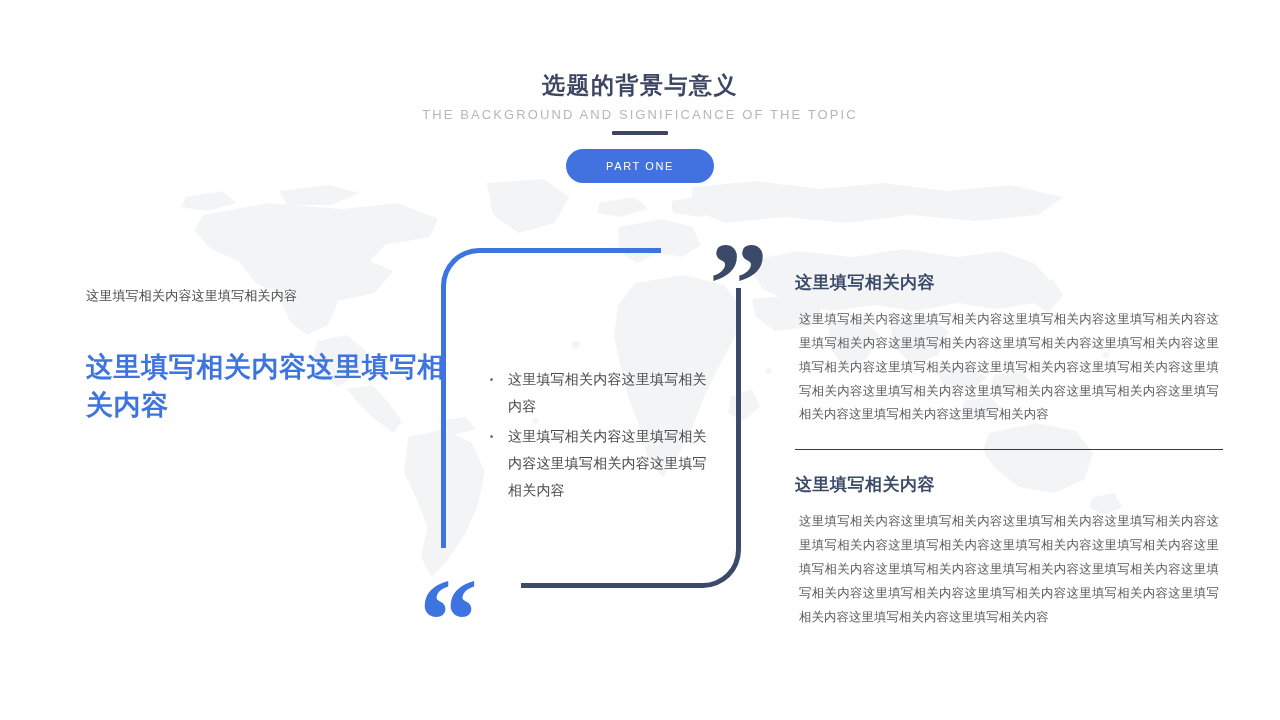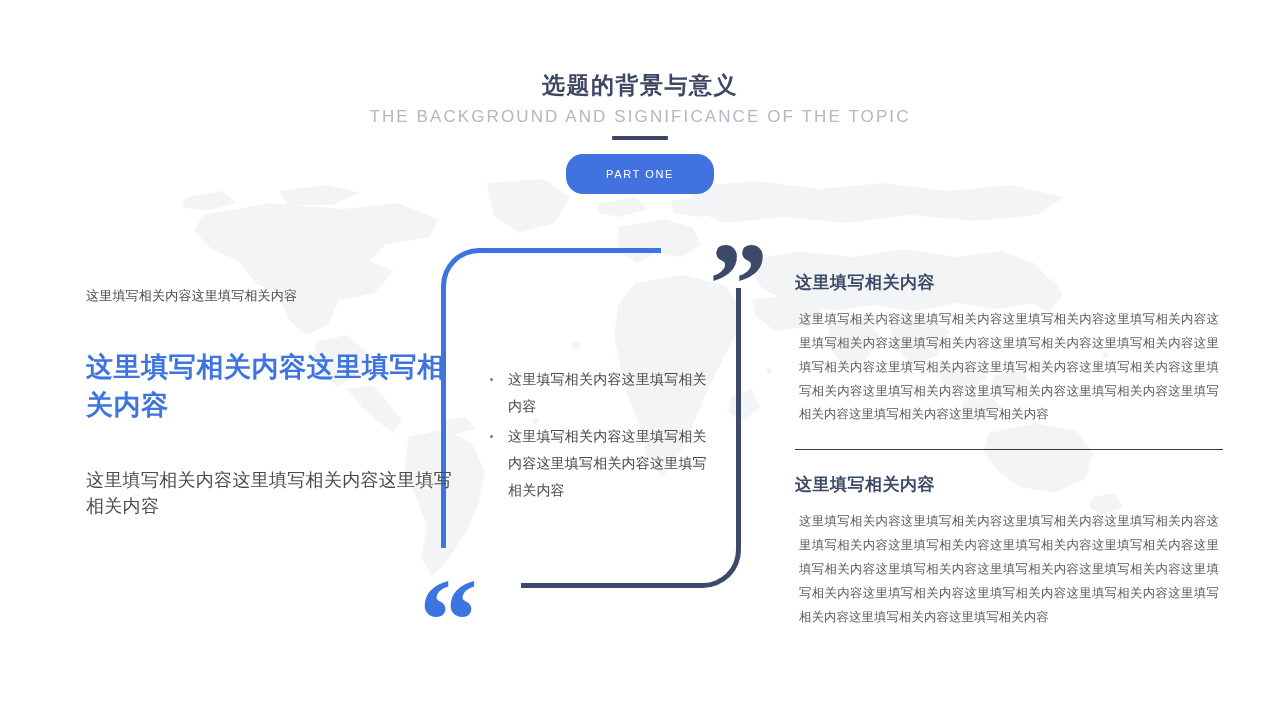--- a/index.html
+++ b/index.html
@@ -40,38 +40,38 @@
   .slide-title {
     font-size: 23px;
     font-weight: bold;
     color: #3d4663;
     letter-spacing: 1.5px;
     line-height: 1.2;
     margin: 0;
   }
   .slide-subtitle {
     margin: 7px 0 0 0;
-    font-size: 17px;
+    font-size: 13px;
     color: #b4b6c4;
     letter-spacing: 2.1px;
     font-weight: normal;
     line-height: 1.2;
   }
   .title-rule {
     width: 56px;
     height: 4px;
     background: #3d4663;
     margin: 9px auto 0 auto;
     border-radius: 1px;
   }
   .part-pill {
     display: block;
     margin: 14px auto 0 auto;
     width: 148px;
-    height: 40px;
+    height: 34px;
     line-height: 34px;
     border-radius: 17px;
     background: #4272e0;
     color: #ffffff;
     font-size: 11px;
     letter-spacing: 1.6px;
     text-align: center;
     border: none;
     cursor: pointer;
     padding: 0;
@@ -276,21 +276,20 @@
   <div class="header">
     <h1 class="slide-title">选题的背景与意义</h1>
     <p class="slide-subtitle">THE BACKGROUND  AND SIGNIFICANCE OF THE TOPIC</p>
     <div class="title-rule"></div>
     <button class="part-pill">PART ONE</button>
   </div>
 
   <div class="left-col">
     <p class="left-kicker">这里填写相关内容这里填写相关内容</p>
     <h2 class="left-heading">这里填写相关内容这里填写相关内容</h2>
-    <p class="left-body">这里填写相关内容这里填写相关内容这里填写相关内容</p>
   </div>
 
   <div class="quote-frame">
     <div class="bracket-blue"></div>
     <div class="bracket-navy"></div>
     <span class="quote-mark quote-close">”</span>
     <span class="quote-mark quote-open">“</span>
     <ul class="quote-list">
       <li>这里填写相关内容这里填写相关内容</li>
       <li>这里填写相关内容这里填写相关内容这里填写相关内容这里填写相关内容</li>

